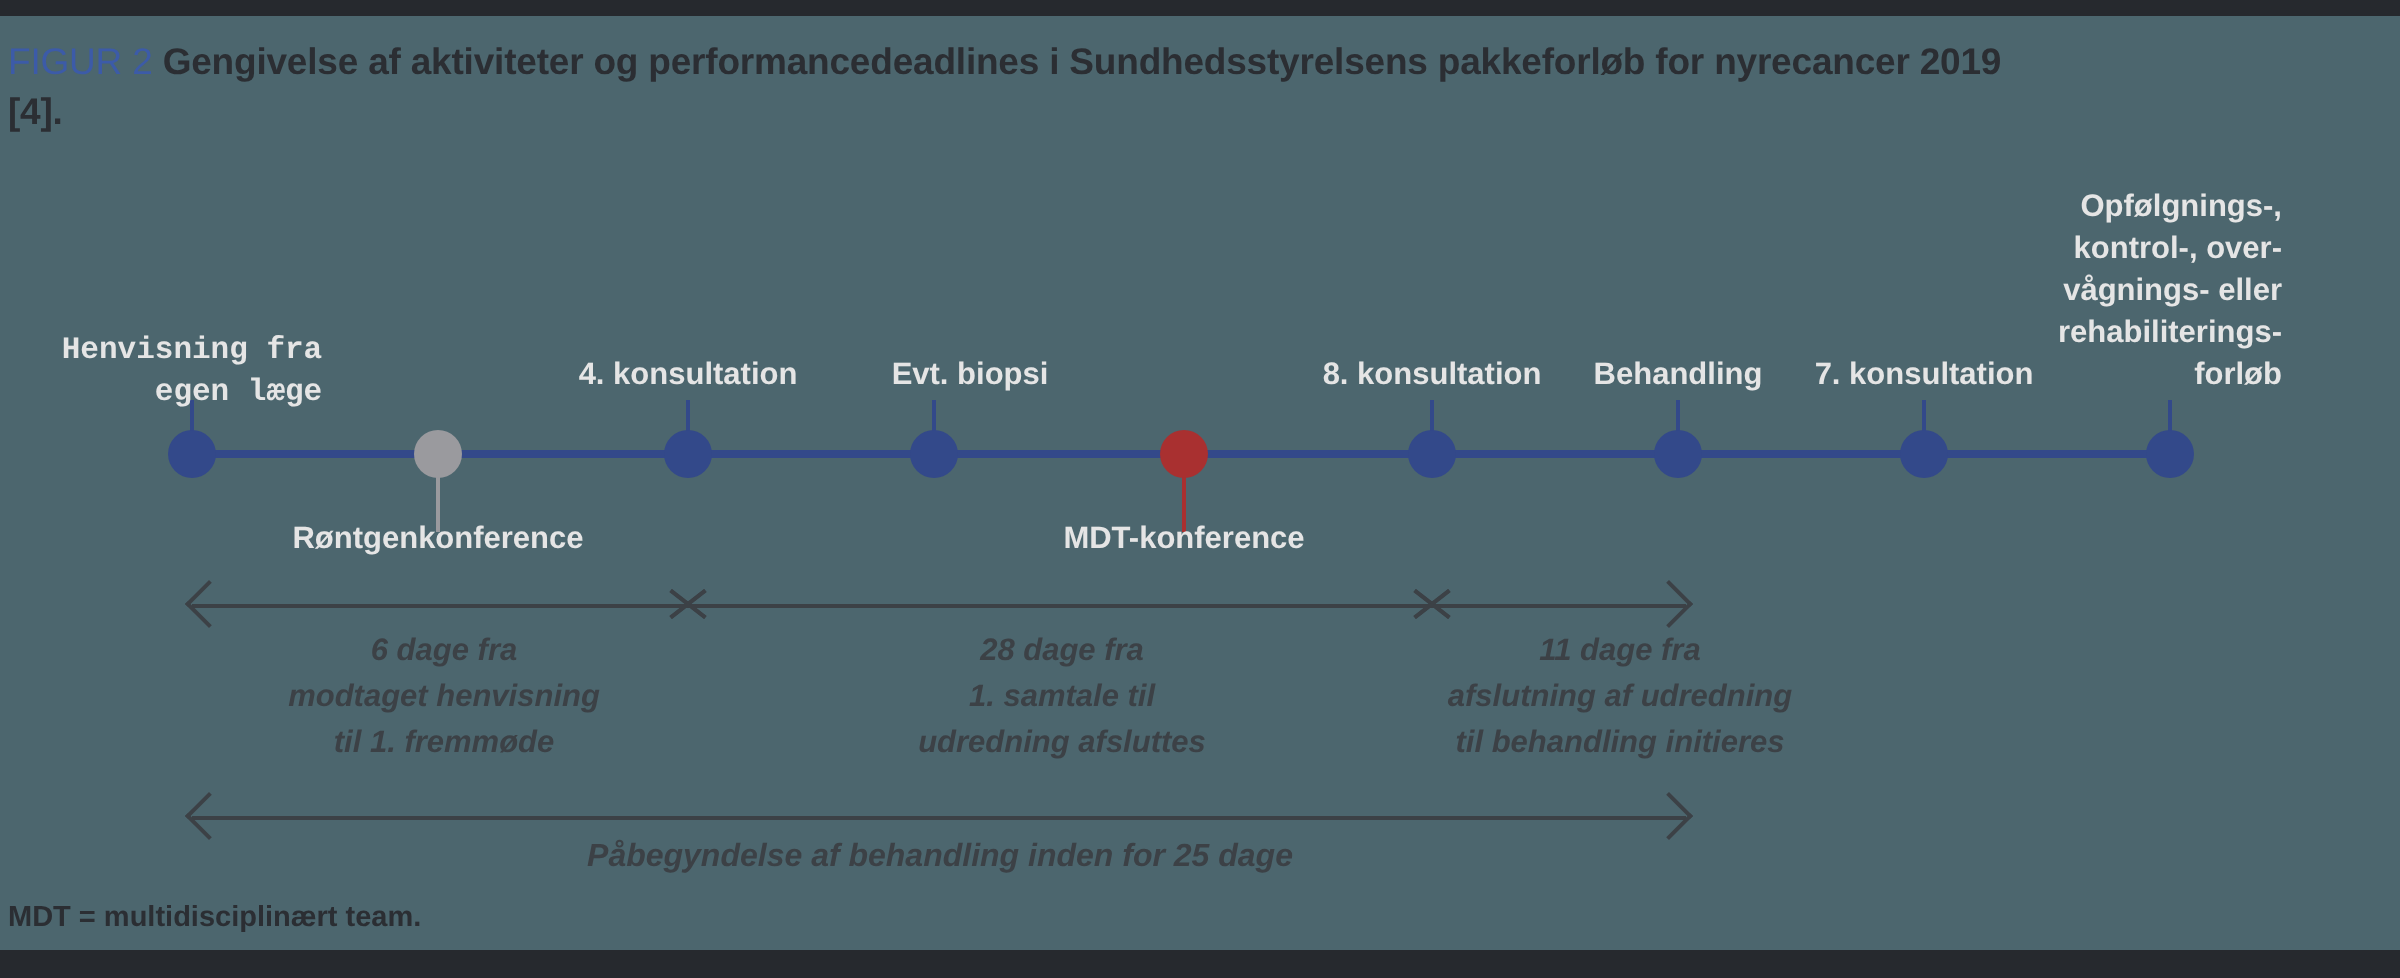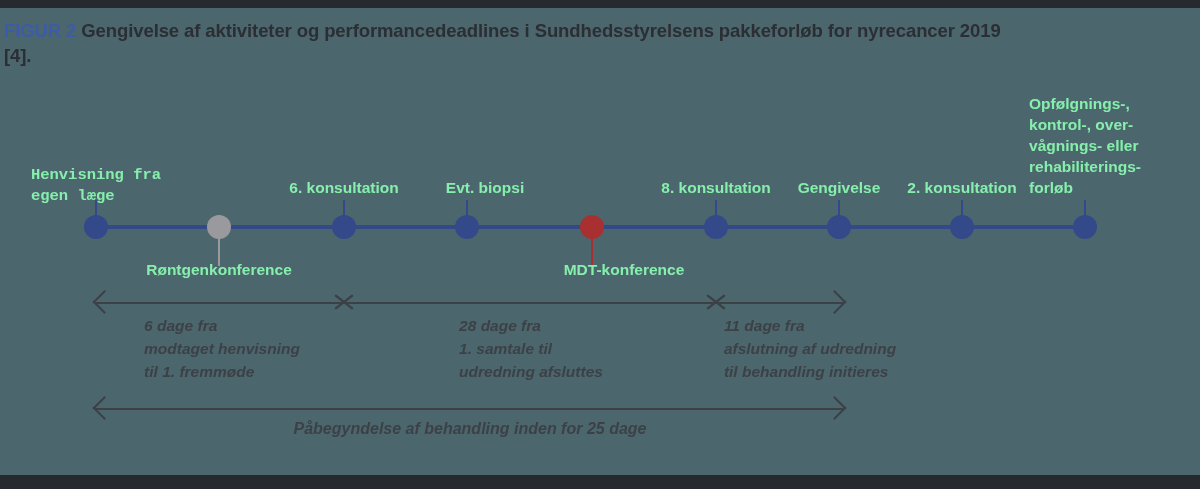--- a/index.html
+++ b/index.html
@@ -34,21 +34,21 @@
     top: 18px;
     width: 1000px;
     font-size: 18.5px;
     font-weight: bold;
     line-height: 25px;
     color: #2b2e33;
     letter-spacing: -0.1px;
   }
   .caption .figlabel {
     color: #3c5ba8;
-    font-weight: bold;
+    font-weight: normal;
   }
 
   
   .axis-line {
     position: absolute;
     left: 96px;
     top: 225px;
     width: 990px;
     height: 4px;
     background: #33498a;
@@ -78,24 +78,24 @@
     height: 28px;
     top: 238px;
   }
   .stem.blue { background: #33498a; }
   .stem.gray { background: #9a9a9e; }
   .stem.red  { background: #a93030; }
 
   .node-label {
     position: absolute;
     transform: translateX(-50%);
-    text-align: left;
+    text-align: right;
     font-size: 15.5px;
     font-weight: bold;
-    color: #86efac;
+    color: #e5e5e5;
     line-height: 21px;
     white-space: pre-line;
   }
   .node-label.above { bottom: 0; }
   .node-label.below { top: 0; }
 
   
   .measure-line {
     position: absolute;
     height: 2px;
@@ -126,21 +126,21 @@
     left: 0; top: 10px;
     width: 22px; height: 2px;
     background: #3c4146;
   }
   .xmark::before { transform: rotate(38deg); }
   .xmark::after  { transform: rotate(-38deg); }
 
   .measure-text {
     position: absolute;
     transform: translateX(-50%);
-    text-align: left;
+    text-align: center;
     font-size: 15.5px;
     font-style: italic;
     font-weight: bold;
     color: #3c4146;
     line-height: 23px;
     white-space: pre-line;
     top: 314px;
   }
 
   
@@ -199,36 +199,36 @@
   <div id="timeline-nodes">
       <div class="stem blue up" style="left: 96px;"></div>
       <div class="node blue" style="left: 96px;"></div>
       <div class="node-label above" style="left: 96px; bottom: 282px; font-family: Liberation Mono, monospace;">Henvisning fra
 egen læge</div>
       <div class="stem gray down" style="left: 219px;"></div>
       <div class="node gray" style="left: 219px;"></div>
       <div class="node-label below" style="left: 219px; top: 259px;">Røntgenkonference</div>
       <div class="stem blue up" style="left: 344px;"></div>
       <div class="node blue" style="left: 344px;"></div>
-      <div class="node-label above" style="left: 344px; bottom: 291px;">6. konsultation</div>
+      <div class="node-label above" style="left: 344px; bottom: 291px;">4. konsultation</div>
       <div class="stem blue up" style="left: 467px;"></div>
       <div class="node blue" style="left: 467px;"></div>
       <div class="node-label above" style="left: 467px; bottom: 291px; padding-left: 36px;">Evt. biopsi</div>
       <div class="stem red down" style="left: 592px;"></div>
       <div class="node red" style="left: 592px;"></div>
-      <div class="node-label below" style="left: 592px; top: 259px; margin-left: 32px;">MDT-konference</div>
+      <div class="node-label below" style="left: 592px; top: 259px;">MDT-konference</div>
       <div class="stem blue up" style="left: 716px;"></div>
       <div class="node blue" style="left: 716px;"></div>
       <div class="node-label above" style="left: 716px; bottom: 291px;">8. konsultation</div>
       <div class="stem blue up" style="left: 839px;"></div>
       <div class="node blue" style="left: 839px;"></div>
-      <div class="node-label above" style="left: 839px; bottom: 291px;">Gengivelse</div>
+      <div class="node-label above" style="left: 839px; bottom: 291px;">Behandling</div>
       <div class="stem blue up" style="left: 962px;"></div>
       <div class="node blue" style="left: 962px;"></div>
-      <div class="node-label above" style="left: 962px; bottom: 291px;">2. konsultation</div>
+      <div class="node-label above" style="left: 962px; bottom: 291px;">7. konsultation</div>
       <div class="stem blue up" style="left: 1085px;"></div>
       <div class="node blue" style="left: 1085px;"></div>
       <div class="node-label above" style="left: 1085px; bottom: 291px;">Opfølgnings-,
 kontrol-, over-
 vågnings- eller
 rehabiliterings-
 forløb</div>
     </div>
 
   <div id="deadline-group">
@@ -252,14 +252,15 @@
 til behandling initieres</div>
     </div>
 
   <div id="total-group">
       <div class="total-line" style="left: 96px; width: 747px;"></div>
       <div class="total-arrowhead left" style="left: 96px;"></div>
       <div class="total-arrowhead right" style="left: 843px;"></div>
       <div class="total-text" style="left: 470px;">Påbegyndelse af behandling inden for 25 dage</div>
     </div>
 
+  <div class="footnote">MDT = multidisciplinært team.</div>
 
 </div>
 
 </body></html>

